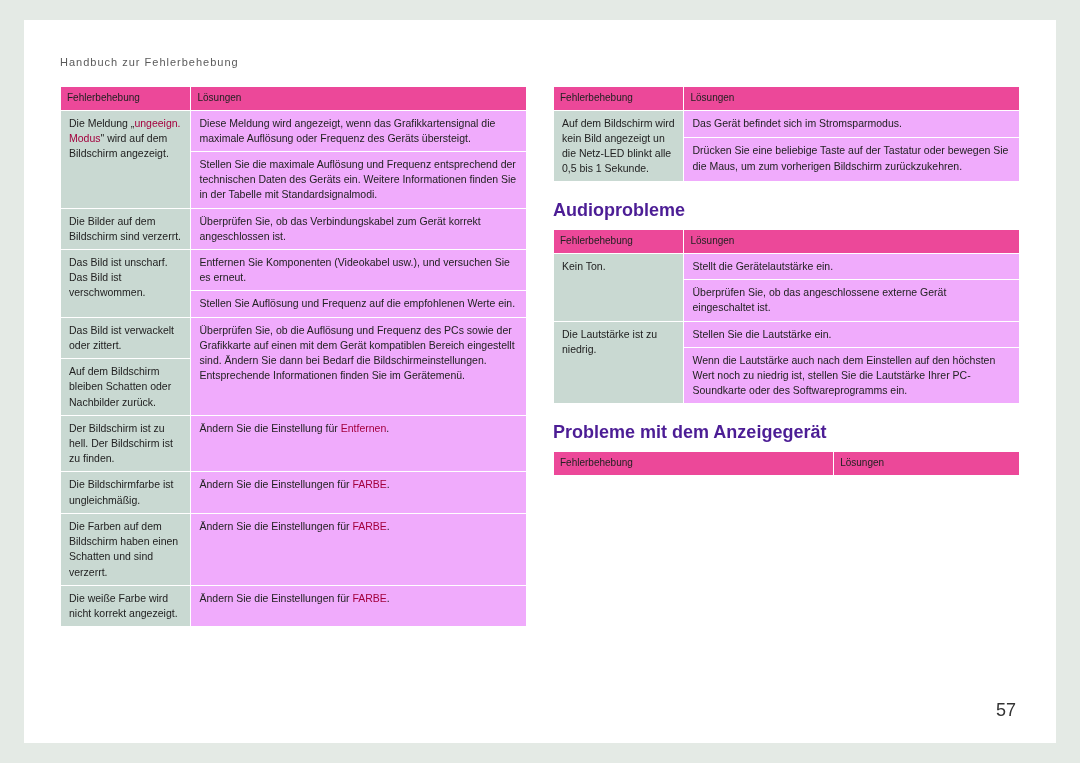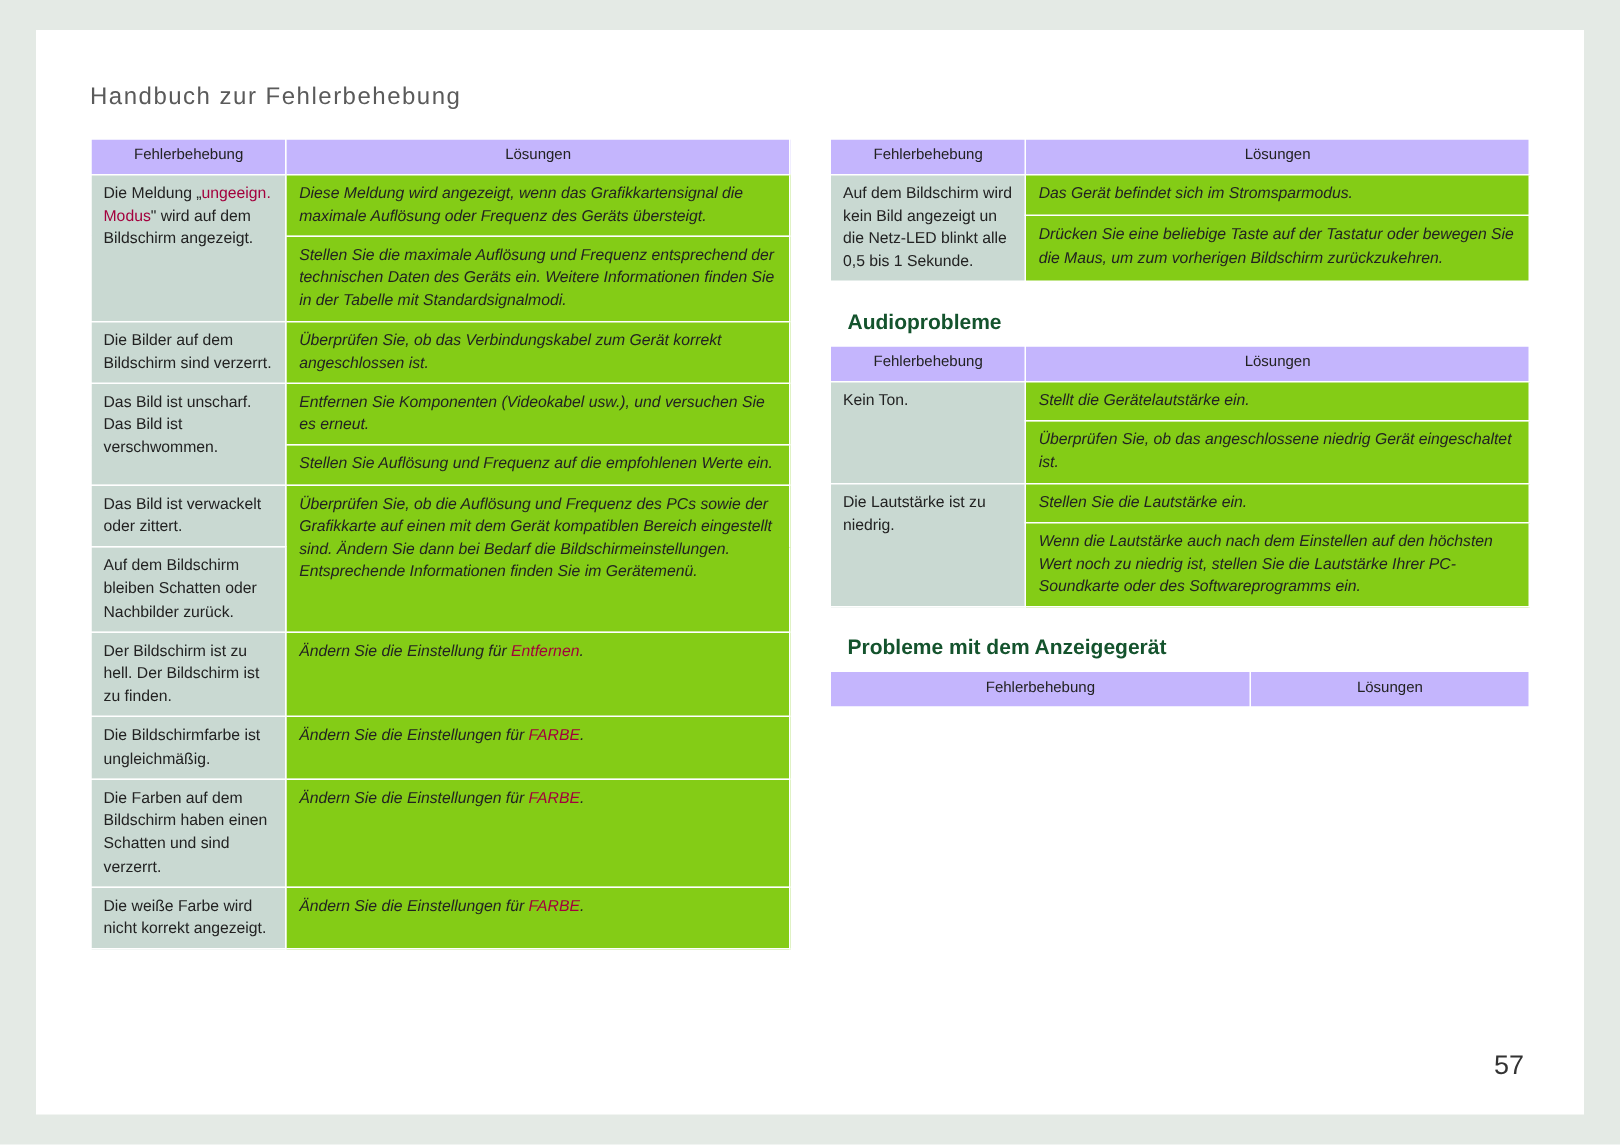--- a/index.html
+++ b/index.html
@@ -13,66 +13,65 @@
     padding: 20px 24px;
   }
   .page {
     background: #ffffff;
     width: 100%;
     height: 100%;
     padding: 36px 36px 20px 36px;
     position: relative;
   }
   .header-title {
-    font-size: 16px;
+    font-size: 11px;
     letter-spacing: 1px;
     color: #5a5a5a;
     margin-bottom: 18px;
   }
   .columns {
     display: flex;
     gap: 26px;
   }
   .col {
     flex: 1;
   }
   table {
     border-collapse: collapse;
     width: 100%;
     font-size: 10.5px;
     line-height: 1.45;
   }
   th {
-    background: #c4b5fd;
+    background: #ec4899;
     color: #222;
     font-weight: normal;
-    text-align: center;
+    text-align: left;
     padding: 4px 6px;
     border: 1px solid #fff;
     font-size: 10px;
   }
   td {
     border: 1px solid #fff;
     padding: 5px 8px;
     vertical-align: top;
   }
   td.problem {
     background: #c9d9d2;
     width: 28%;
   }
   td.solution {
-    background: #84cc16;
-    font-style: italic;
+    background: #f0abfc;
   }
   .hl-red { color: #a3003d; }
   .section-heading {
-    color: #14532d;
-    font-size: 14px;
+    color: #4c1d95;
+    font-size: 18px;
     font-weight: bold;
-    margin: 18px 0 8px 12px;
+    margin: 18px 0 8px 0;
   }
   .pagenum {
     position: absolute;
     bottom: 22px;
     right: 40px;
     font-size: 18px;
     color: #333;
     margin-top: 20px;
   }
 </style>
@@ -177,21 +176,21 @@
         <tbody>
             <tr>
           <th>Fehlerbehebung</th>
           <th>Lösungen</th>
         </tr>
         <tr>
           <td class="problem" rowspan="2">Kein Ton.</td>
           <td class="solution">Stellt die Gerätelautstärke ein.</td>
         </tr>
         <tr>
-          <td class="solution">Überprüfen Sie, ob das angeschlossene niedrig Gerät eingeschaltet ist.</td>
+          <td class="solution">Überprüfen Sie, ob das angeschlossene externe Gerät eingeschaltet ist.</td>
         </tr>
         <tr>
           <td class="problem" rowspan="2">Die Lautstärke ist zu niedrig.</td>
           <td class="solution">Stellen Sie die Lautstärke ein.</td>
         </tr>
         <tr>
           <td class="solution">Wenn die Lautstärke auch nach dem Einstellen auf den höchsten Wert noch zu niedrig ist, stellen Sie die Lautstärke Ihrer PC-Soundkarte oder des Softwareprogramms ein.</td>
         </tr>
       </tbody>
         </table>

